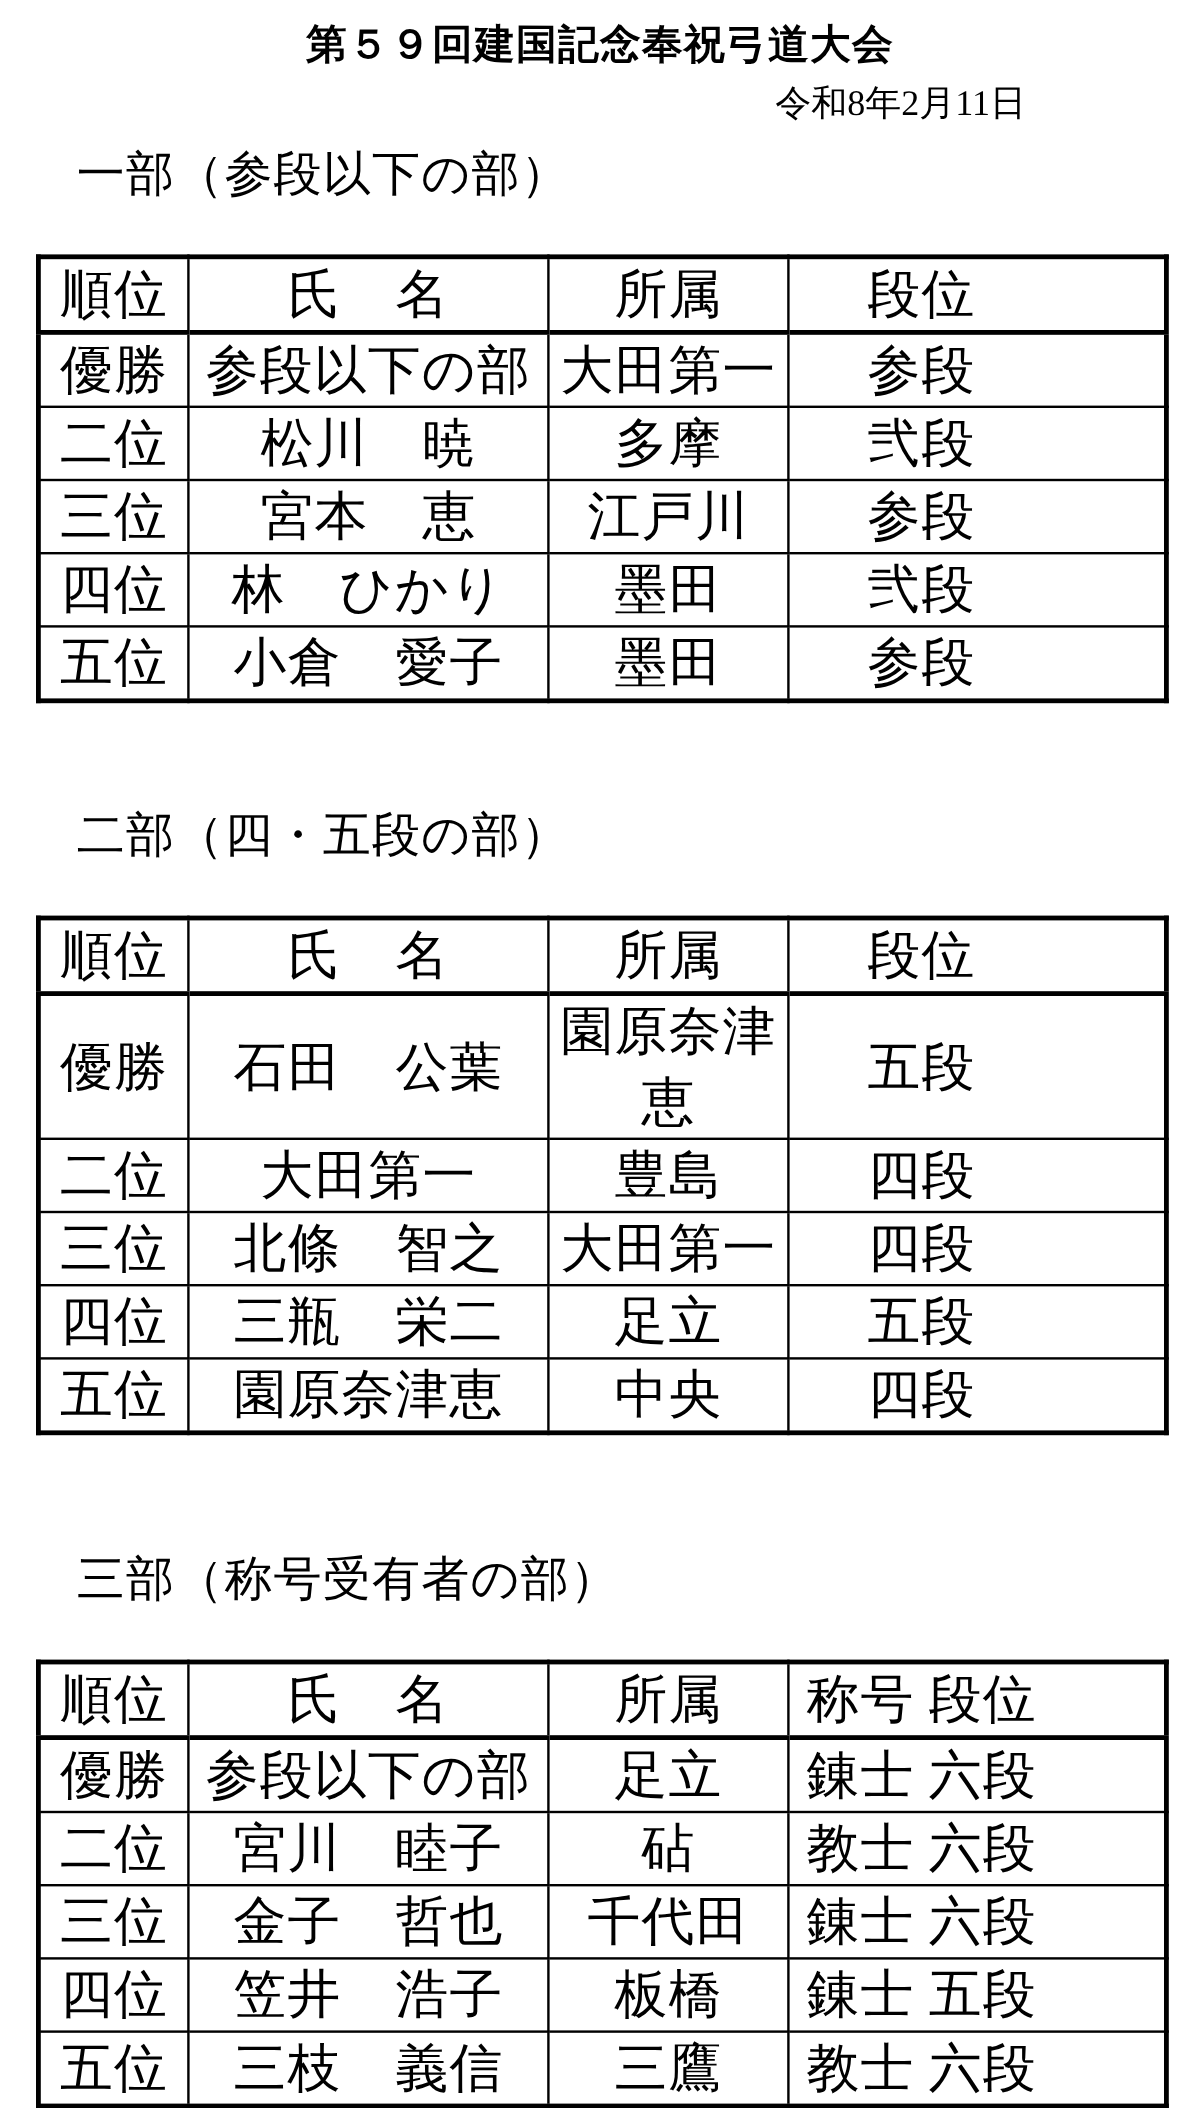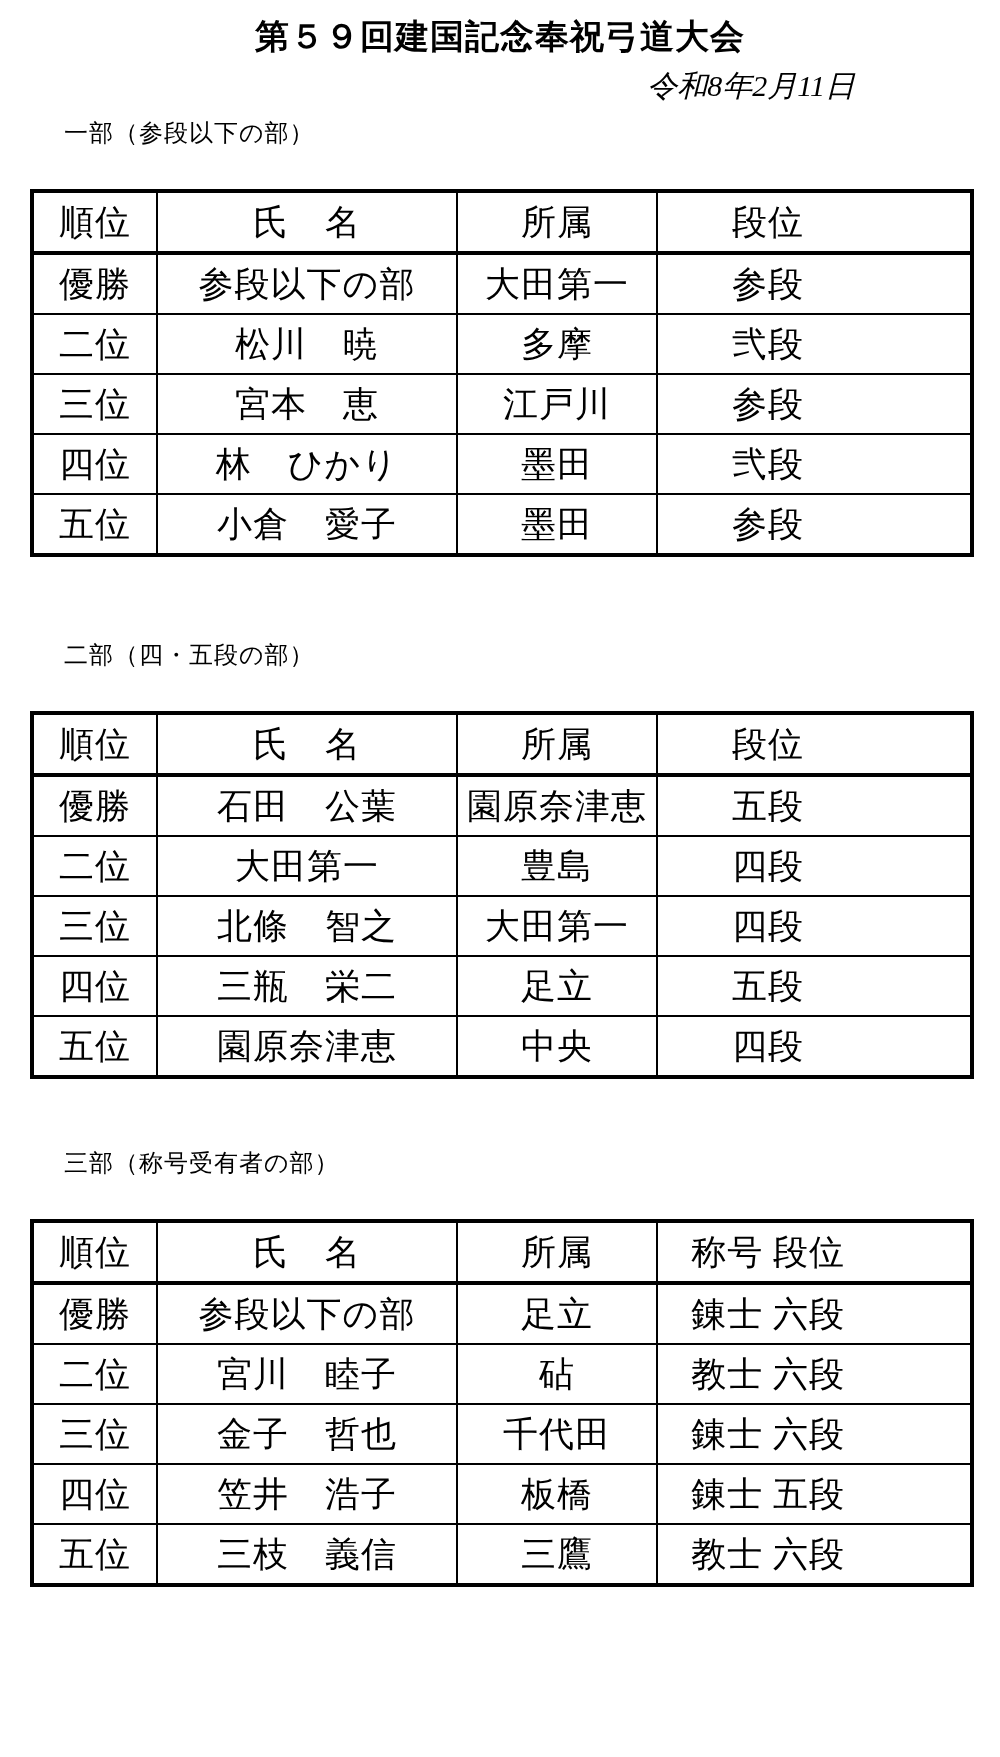--- a/index.html
+++ b/index.html
@@ -19,37 +19,36 @@
     text-align: center;
     font-size: 34px;
     font-weight: bold;
     letter-spacing: 1px;
   }
   .doc-date {
     margin-top: 6px;
     text-align: right;
     padding-right: 145px;
     font-size: 30px;
-    font-style: italic;
   }
   .section-heading {
     margin: 10px 0 0 64px;
-    font-size: 24px;
+    font-size: 40px;
     font-weight: normal;
     letter-spacing: 1px;
   }
   .section-heading.second { margin-top: 82px; }
-  .section-heading.third  { margin-top: 68px; }
+  .section-heading.third  { margin-top: 92px; }
   table.results {
     margin: 40px 0 0 30px;
     width: 940px;
     border-collapse: collapse;
     table-layout: fixed;
     border: 4px solid #000;
-    font-size: 35px;
+    font-size: 44px;
   }
   table.results col.c1 { width: 125px; }
   table.results col.c2 { width: 300px; }
   table.results col.c3 { width: 200px; }
   table.results col.c4 { width: 315px; }
   table.results th, table.results td {
     border: 2px solid #000;
     height: 58px;
     padding: 0;
     text-align: center;

